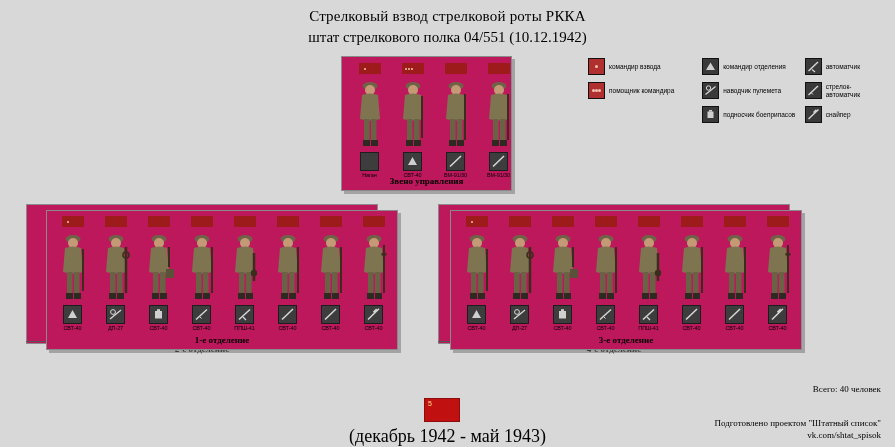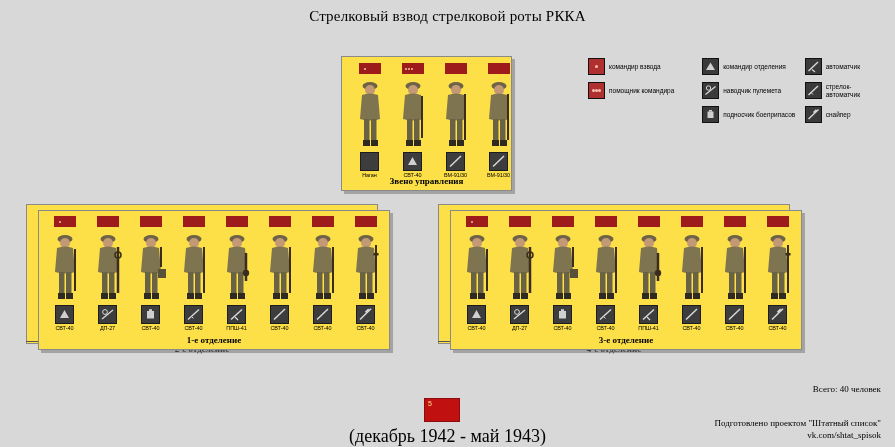--- a/index.html
+++ b/index.html
@@ -79,21 +79,21 @@
   }
   .sym-dot.d1 { left: 5.5px; }
   .sym-dot.dl { left: 3px; }
   .sym-dot.dm { left: 6px; }
   .sym-dot.dr { left: 9px; }
   .sym svg { position: absolute; left: 0; top: 0; }
   .legend-txt { line-height: 1.1; }
   
   .panel {
     position: absolute;
-    background: #fde047;
+    background: #be185d;
     border: 1px solid #8a8a8a;
     box-sizing: border-box;
   }
   .panel.shadow {
     box-shadow: 3px 3px 0 rgba(120,120,120,0.55);
   }
   .panel-label {
     position: absolute;
     bottom: 4px;
     left: 0;
@@ -109,21 +109,21 @@
     top: 56px;
     width: 171px;
     height: 135px;
   }
   
   .squad-panel {
     width: 352px;
     height: 140px;
   }
   #squad2 { left: 26px; top: 204px; }
-  #squad1 { left: 38px; top: 210px; }
+  #squad1 { left: 46px; top: 210px; }
   #squad4 { left: 438px; top: 204px; }
   #squad3 { left: 450px; top: 210px; }
   
   .label-bar {
     position: absolute;
     font-family: "Liberation Serif", serif;
     font-size: 9px;
     font-weight: bold;
     text-align: center;
   }
@@ -240,20 +240,21 @@
     font-family: "Liberation Sans", sans-serif;
   }
 </style>
 </head>
 <body>
 
 <div class="page">
 
   <div class="title-block">
     <div class="title-1">Стрелковый взвод стрелковой роты РККА</div>
+    <div class="title-2">штат стрелкового полка 04/551 (10.12.1942)</div>
   </div>
 
   <div class="legend">
     <div class="legend-row">
       <div class="legend-col c1">
         <span class="sym red">
             <i class="sym-dot d1"></i>
           </span>
         <span class="legend-txt">командир взвода</span>
       </div>

